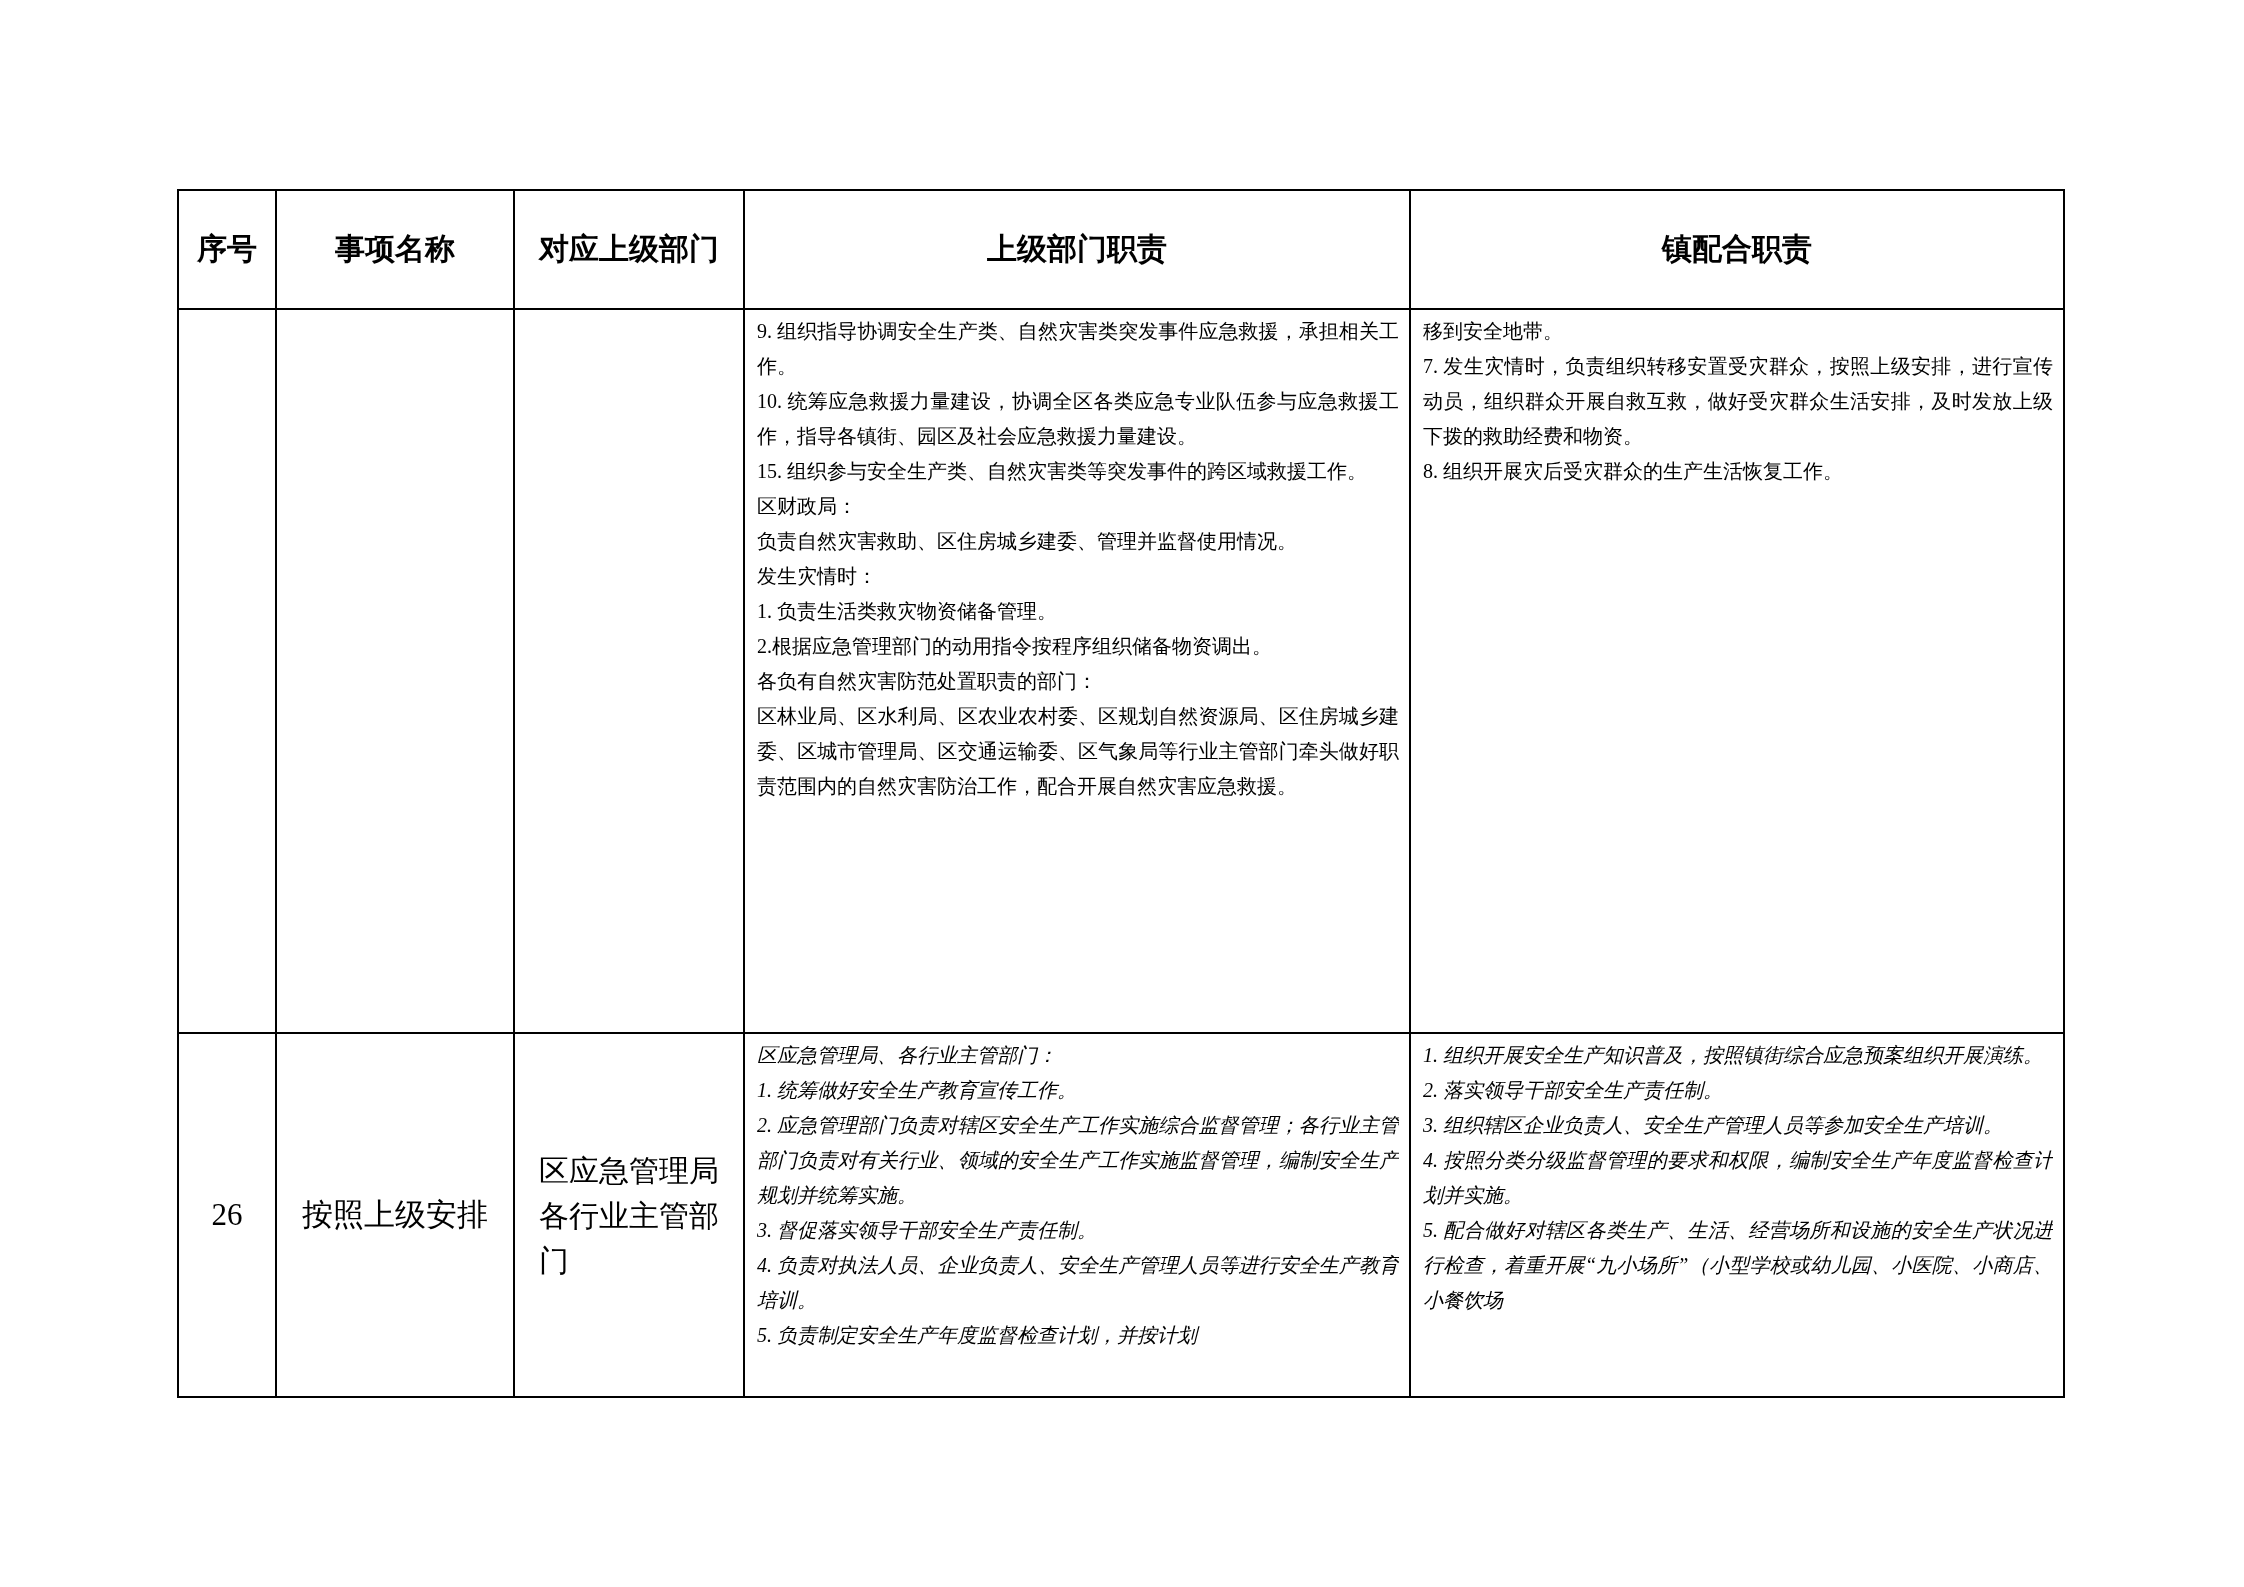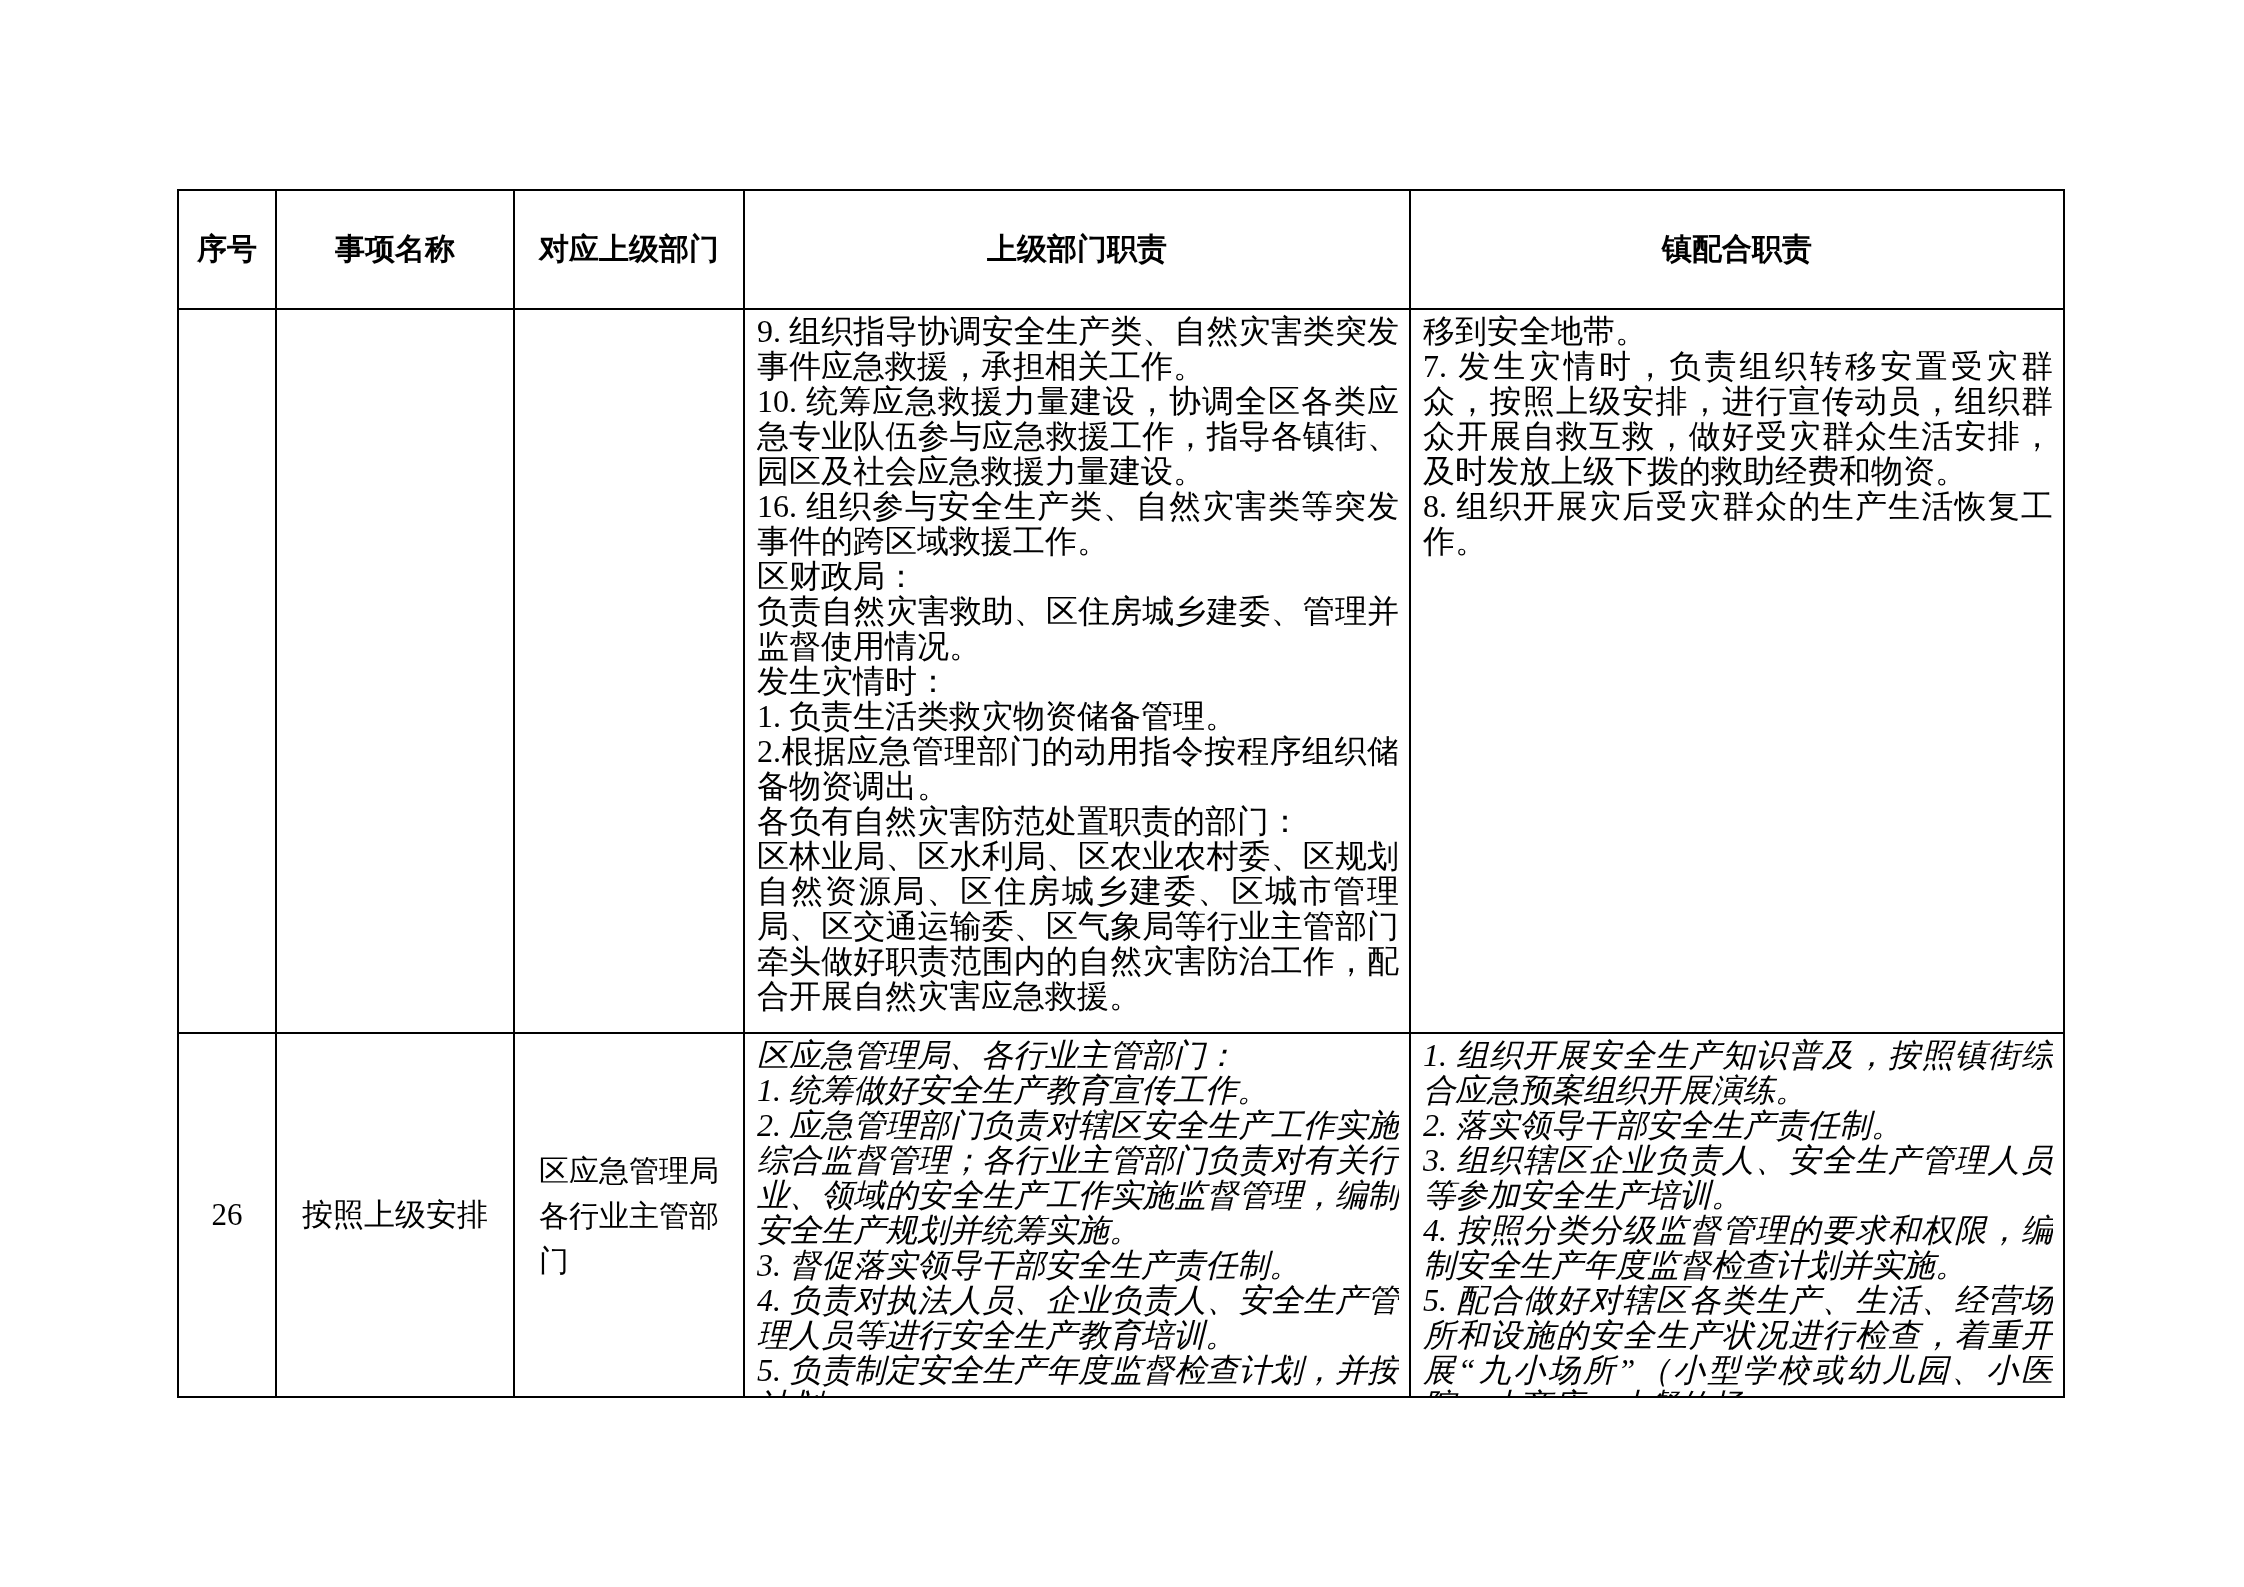--- a/index.html
+++ b/index.html
@@ -50,21 +50,21 @@
     vertical-align: middle;
     font-size: 30px;
     line-height: 45px;
     padding: 0 6px 0 24px;
     text-align: left;
     border-radius: 24px;
   }
   td.cell-duty {
     vertical-align: top;
     padding: 4px 10px 0 12px;
-    font-size: 32px;
+    font-size: 20px;
     line-height: 35px;
     text-align: justify;
   }
   .clip { overflow: hidden; }
   .clip-r1 { height: 718px; }
   .clip-r2 { height: 358px; font-style: italic; }
   .para { margin: 0; padding: 0; }
   .footer {
     position: absolute;
     top: 1424px;
@@ -101,21 +101,21 @@
       <tr>
         <td class="cell-center"></td>
         <td class="cell-center"></td>
         <td class="cell-dept">
           <div></div>
         </td>
         <td class="cell-duty">
           <div class="clip clip-r1">
               <p class="para">9. 组织指导协调安全生产类、自然灾害类突发事件应急救援，承担相关工作。</p>
               <p class="para">10. 统筹应急救援力量建设，协调全区各类应急专业队伍参与应急救援工作，指导各镇街、园区及社会应急救援力量建设。</p>
-              <p class="para">16. 组织参与安全生产类、自然灾害类等突发事件的跨区域救援工作。</p>
+              <p class="para">15. 组织参与安全生产类、自然灾害类等突发事件的跨区域救援工作。</p>
               <p class="para">区财政局：</p>
               <p class="para">负责自然灾害救助、区住房城乡建委、管理并监督使用情况。</p>
               <p class="para">发生灾情时：</p>
               <p class="para">1. 负责生活类救灾物资储备管理。</p>
               <p class="para">2.根据应急管理部门的动用指令按程序组织储备物资调出。</p>
               <p class="para">各负有自然灾害防范处置职责的部门：</p>
               <p class="para">区林业局、区水利局、区农业农村委、区规划自然资源局、区住房城乡建委、区城市管理局、区交通运输委、区气象局等行业主管部门牵头做好职责范围内的自然灾害防治工作，配合开展自然灾害应急救援。</p>
             </div>
         </td>
         <td class="cell-duty">

